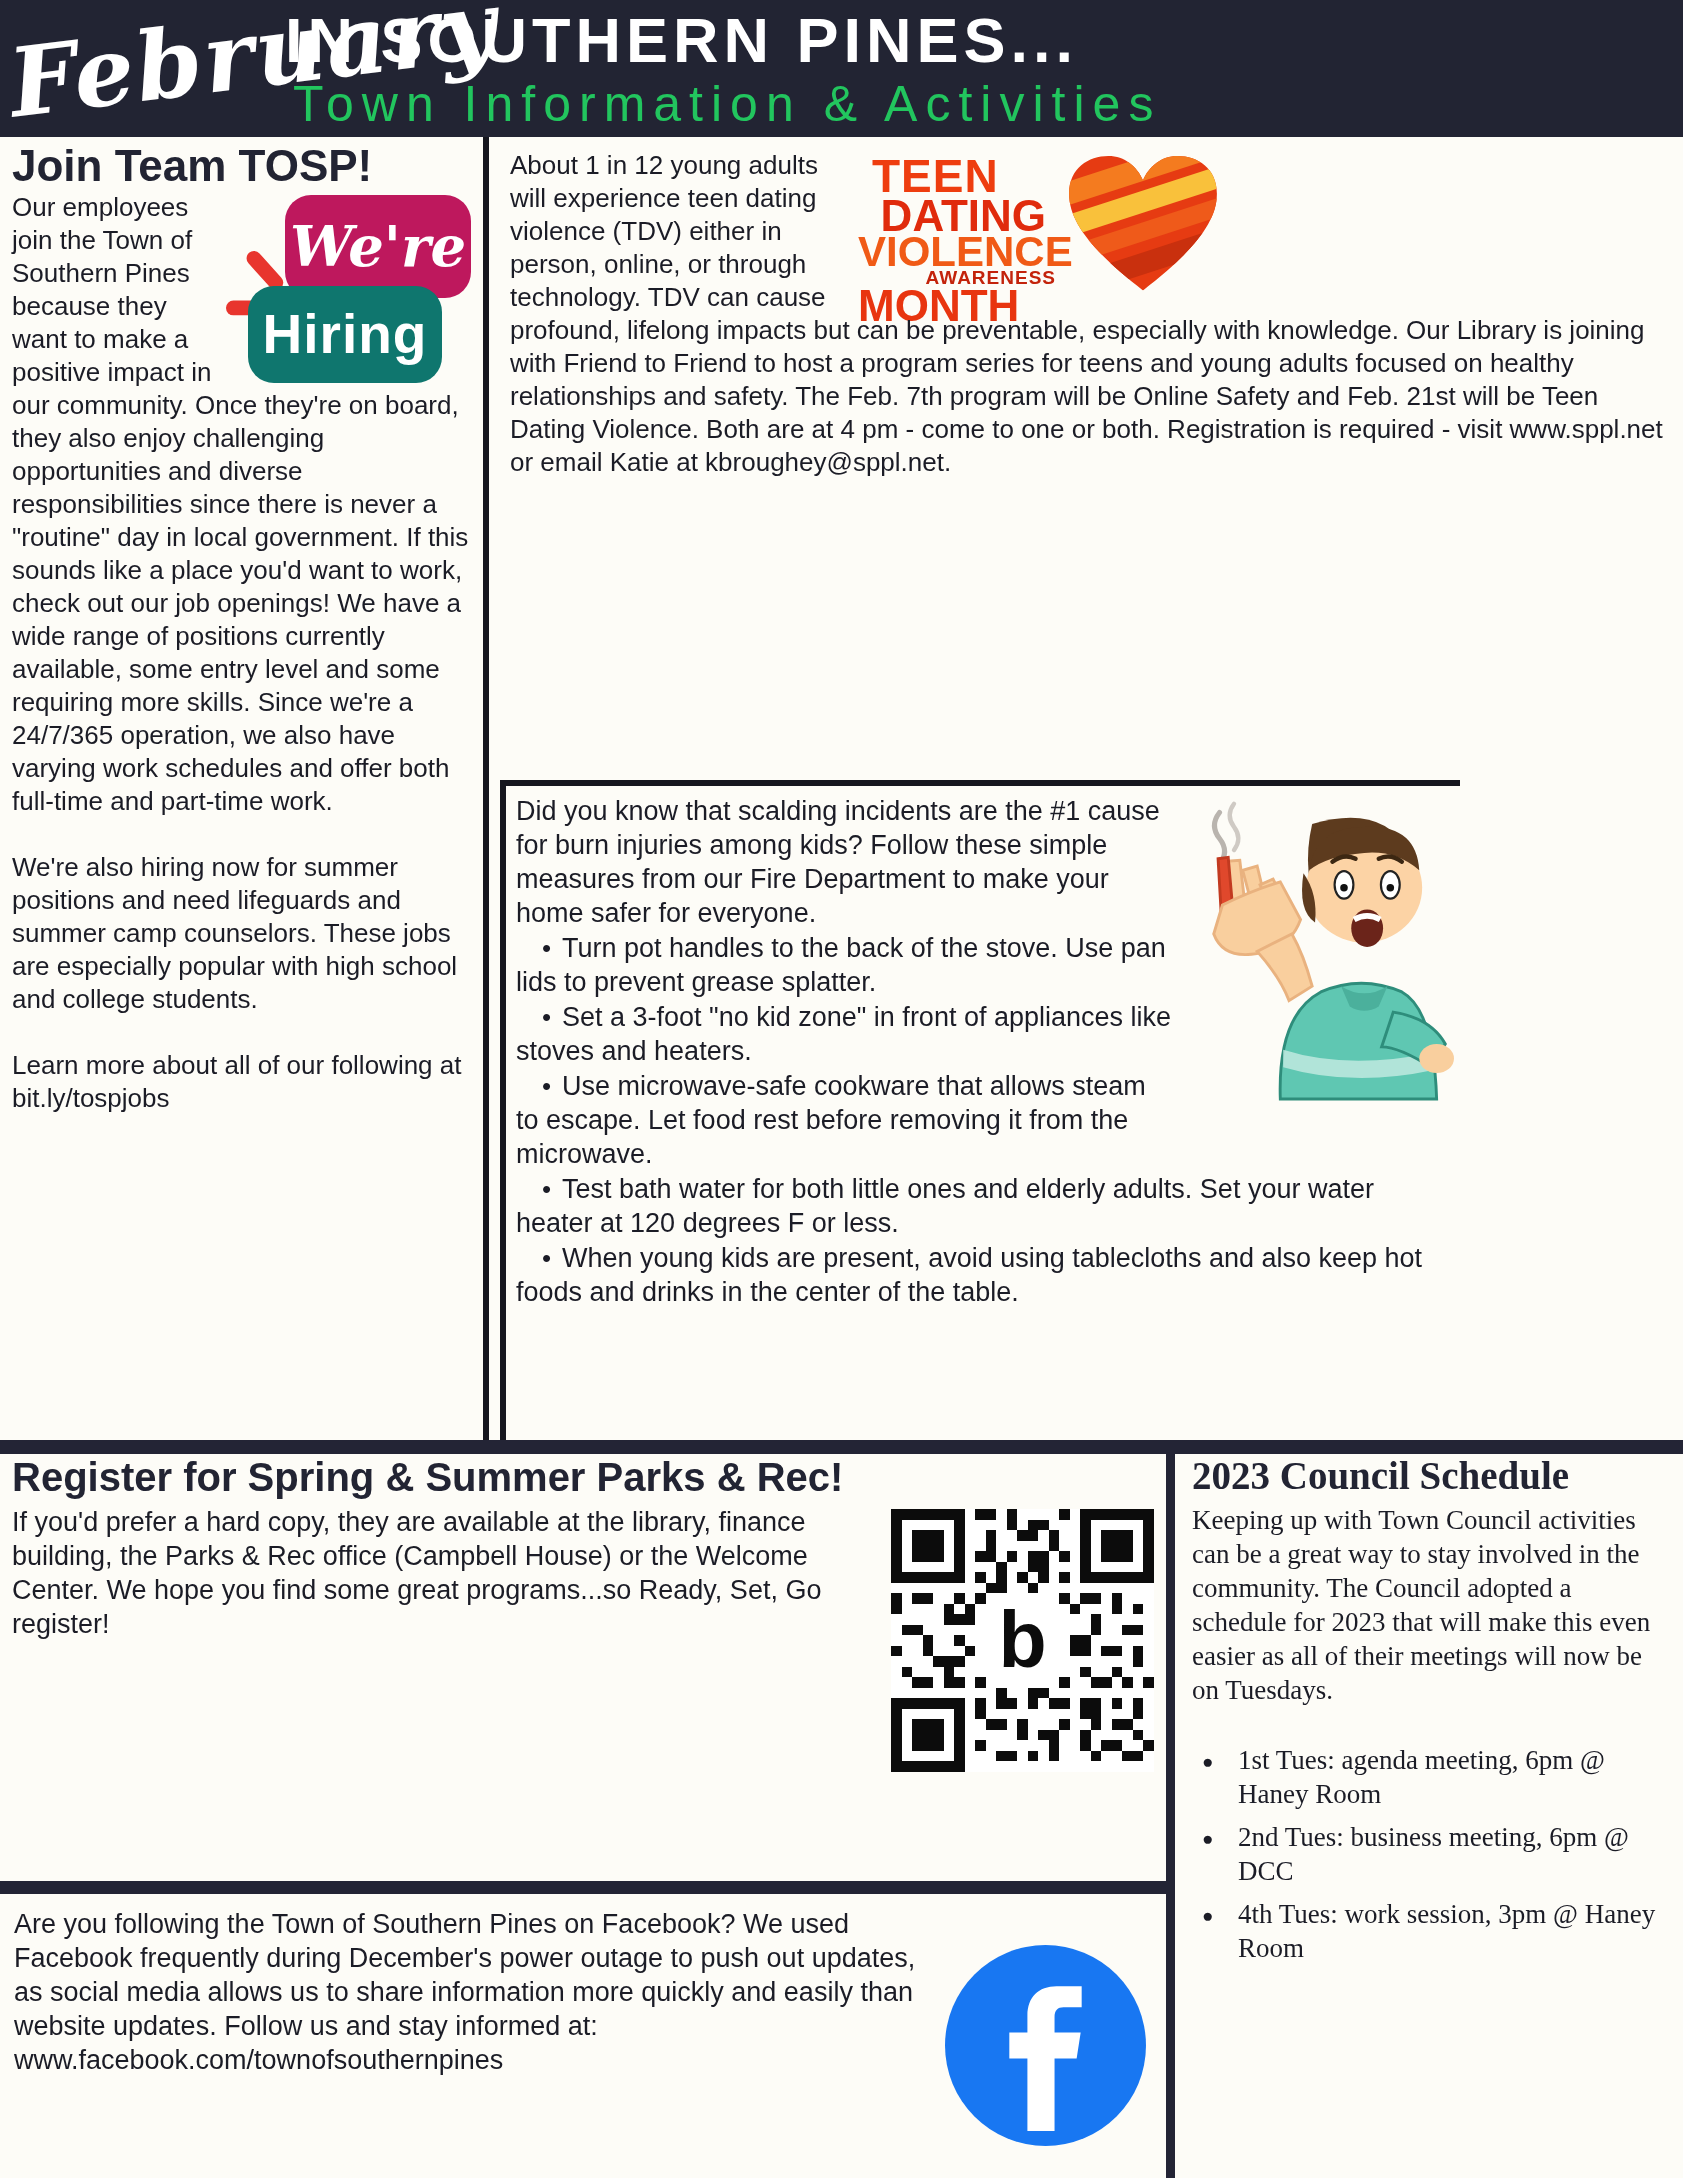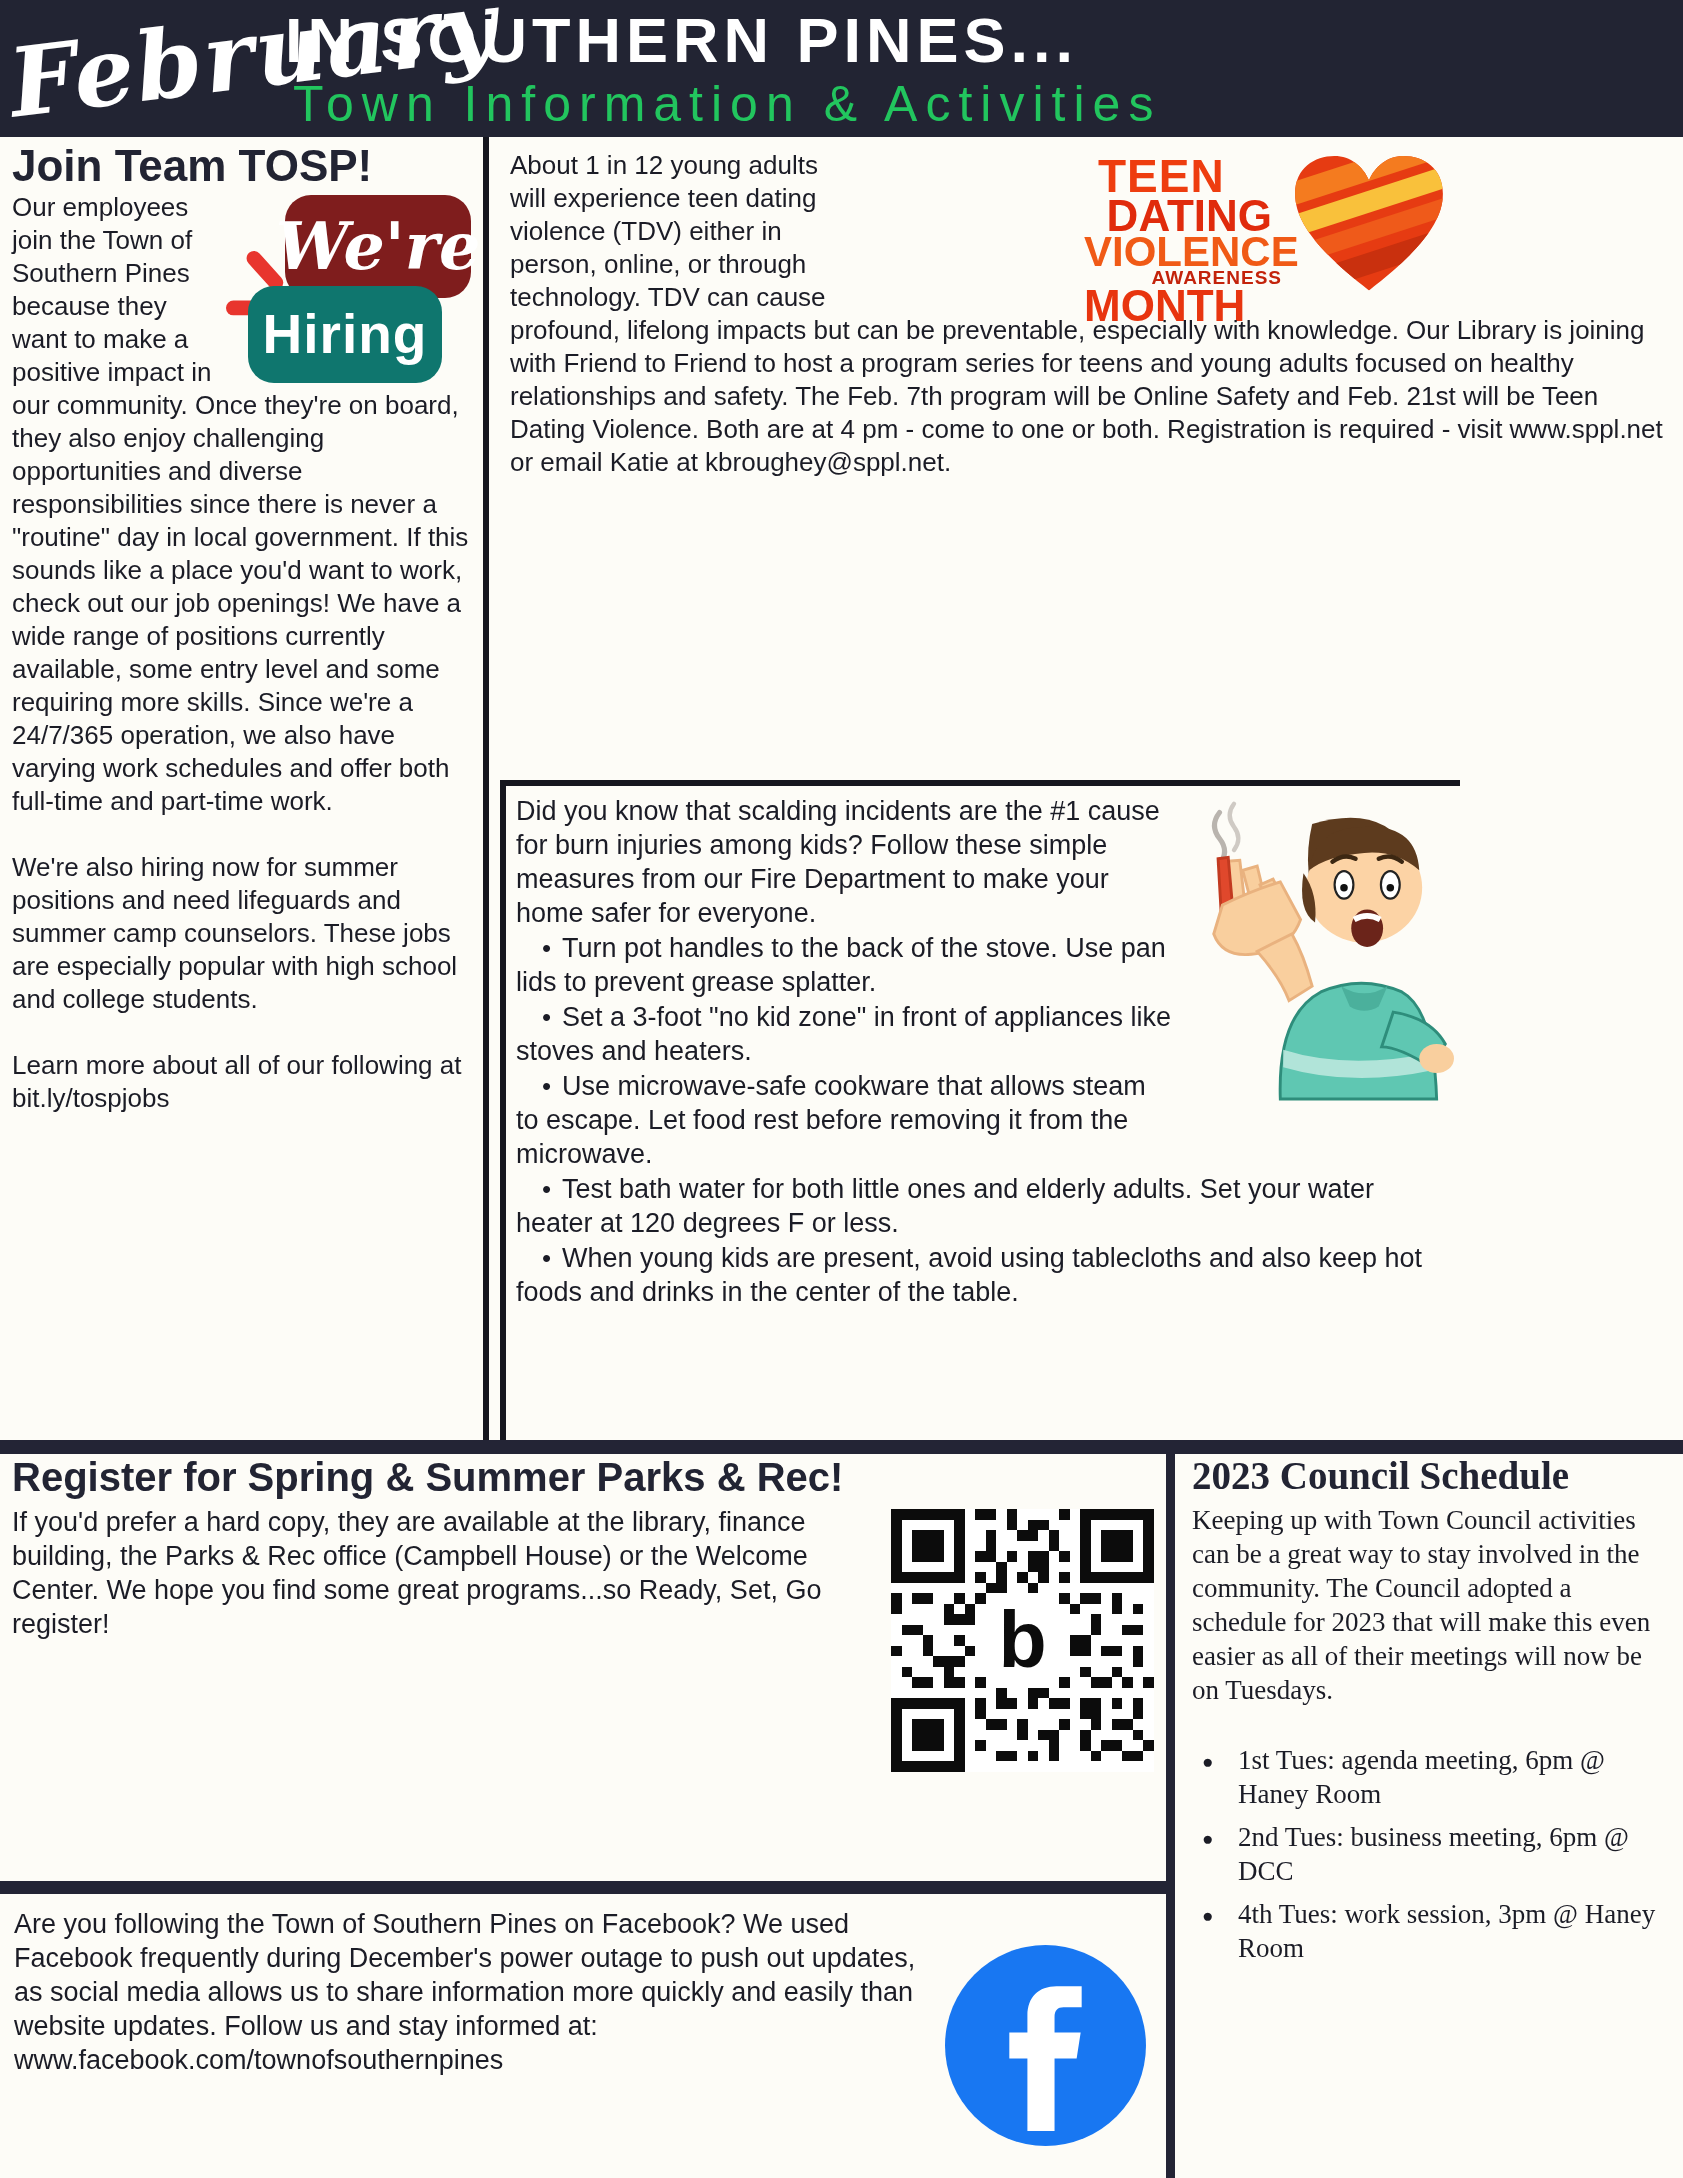--- a/index.html
+++ b/index.html
@@ -43,31 +43,31 @@
   .hire-graphic{
     float:right;width:249px;height:176px;position:relative;
     margin:4px 0 6px 10px;
   }
   .spark-icon{position:absolute;left:0;top:50px;width:89px;height:109px;}
   .badge{
     position:absolute;border-radius:26px;color:#fff;
     display:flex;align-items:center;justify-content:center;
   }
   .badge-were{
-    left:61px;top:0;width:186px;height:103px;background:#7f1d1d;
-    font-family:"DejaVu Serif",serif;font-style:italic;font-weight:700;font-size:65px;
+    left:61px;top:0;width:186px;height:103px;background:#be185d;
+    font-family:"DejaVu Serif",serif;font-style:italic;font-weight:700;font-size:56px;
   }
   .badge-hiring{
     left:24px;top:91px;width:194px;height:97px;background:#0f766e;
     font-weight:700;font-size:55px;letter-spacing:1px;
   }
   
   .sec-tdv{position:absolute;left:510px;top:149px;width:1168px;}
   .tdv-float{float:right;width:820px;height:160px;margin:0 0 4px 14px;}
-  .tdv-logo{display:flex;align-items:flex-start;justify-content:center;}
+  .tdv-logo{display:flex;align-items:flex-start;}
   .tdv-words{width:198px;text-align:center;font-weight:700;line-height:0.86;margin-top:8px;}
   .tdv-w1{font-size:46px;color:#ee3d0f;letter-spacing:1px;text-align:left;padding-left:14px;}
   .tdv-w2{font-size:44px;color:#e02b0c;text-align:right;padding-right:10px;}
   .tdv-w3{font-size:42px;color:#f05a16;}
   .tdv-w4{font-size:19px;color:#c3230b;text-align:right;letter-spacing:1px;}
   .tdv-w5{font-size:44px;color:#e8350f;text-align:left;}
   .tdv-heart{width:166px;height:156px;margin-left:4px;}
   
   .sec-fire{
     position:absolute;left:500px;top:780px;width:960px;height:660px;

